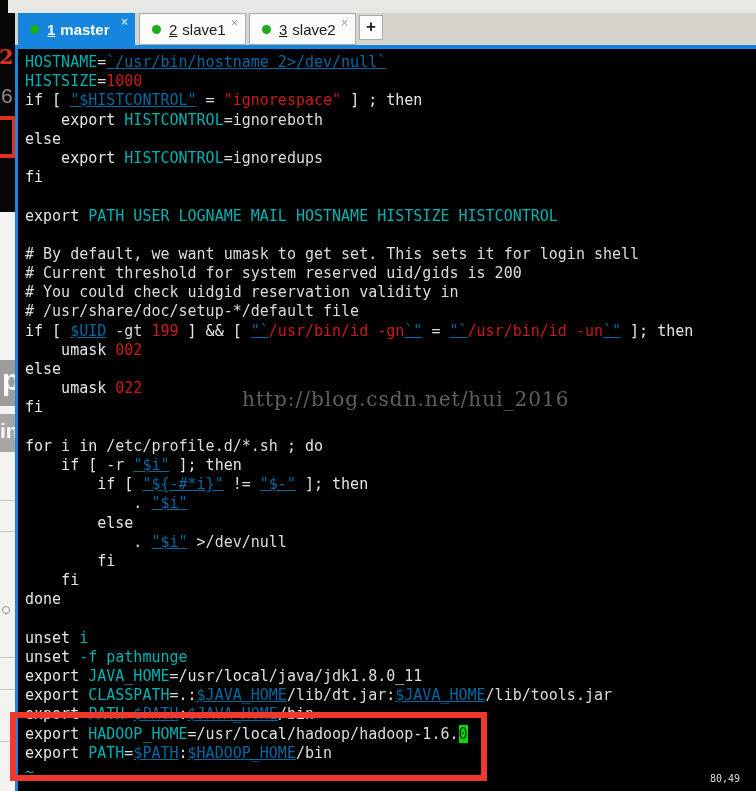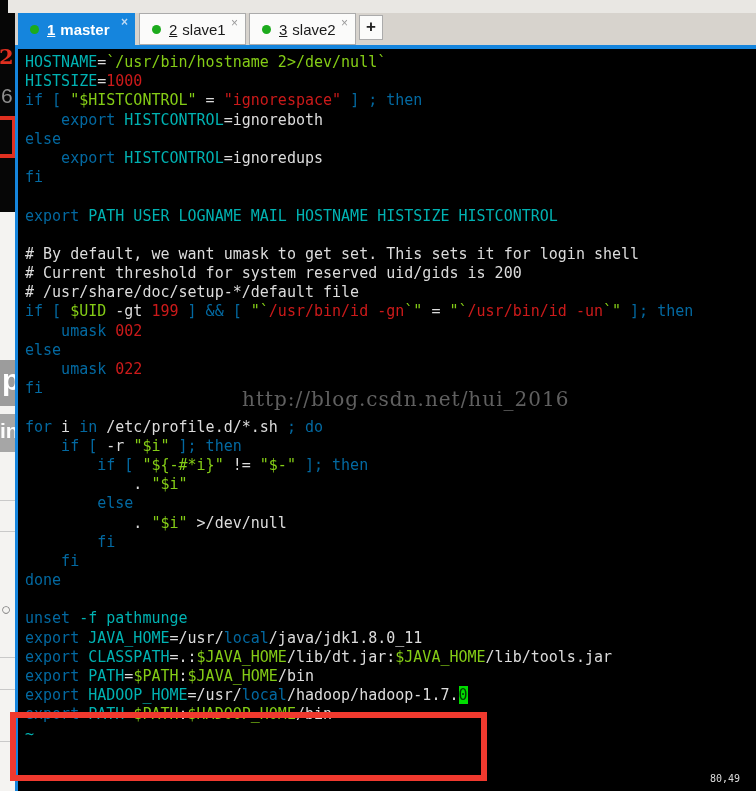--- a/index.html
+++ b/index.html
@@ -42,22 +42,22 @@
   #blue-topline{position:absolute;left:15px;top:45px;width:741px;height:4px;background:#1585dd;}
   #left-blue-border{position:absolute;left:15px;top:49px;width:3px;height:742px;background:#1585dd;}
 
   
   #terminal{position:absolute;left:18px;top:49px;width:738px;height:742px;background:#000;
        padding:4px 0 0 7px;box-sizing:border-box;}
   .tline{font-family:"DejaVu Sans Mono",monospace;font-size:15px;line-height:19.2px;
        white-space:pre;height:19.2px;}
   .c-white{color:#dcdcdc;}
   .c-cyan{color:#00b2b2;margin-top:12px;}
-  .c-yellow{color:#0369a1;}
-  .c-magenta{color:#84cc16;}
+  .c-yellow{color:#e5e5e5;}
+  .c-magenta{color:#0369a1;text-decoration:underline;}
   .c-red{color:#cc1a1a;}
   .c-cursor{background:#00dd00;color:#013a01;}
 
   #watermark{position:absolute;left:242px;top:387px;color:#606060;font-size:20px;
        font-family:"DejaVu Serif",serif;letter-spacing:1px;white-space:pre;}
   #cursor-pos{position:absolute;right:16px;bottom:7px;color:#dcdcdc;font-size:10px;
        font-family:"DejaVu Sans Mono",monospace;}
   #annotation-box{position:absolute;left:10px;top:712px;width:477px;height:69px;box-sizing:border-box;
        border:6px solid #f0392e;z-index:5;}
 </style>
@@ -117,42 +117,44 @@
       <div class="tline"><span class="c-yellow">if [</span><span class="c-white"> </span><span class="c-magenta">"$HISTCONTROL"</span><span class="c-white"> = </span><span class="c-red">"ignorespace"</span><span class="c-white"> </span><span class="c-yellow">] ; then</span></div>
       <div class="tline"><span class="c-yellow">    export</span><span class="c-white"> </span><span class="c-cyan">HISTCONTROL</span><span class="c-white">=ignoreboth</span></div>
       <div class="tline"><span class="c-yellow">else</span></div>
       <div class="tline"><span class="c-yellow">    export</span><span class="c-white"> </span><span class="c-cyan">HISTCONTROL</span><span class="c-white">=ignoredups</span></div>
       <div class="tline"><span class="c-yellow">fi</span></div>
       <div class="tline"> </div>
       <div class="tline"><span class="c-yellow">export</span><span class="c-white"> </span><span class="c-cyan">PATH USER LOGNAME MAIL HOSTNAME HISTSIZE HISTCONTROL</span></div>
       <div class="tline"> </div>
       <div class="tline"><span class="c-white"># By default, we want umask to get set. This sets it for login shell</span></div>
       <div class="tline"><span class="c-white"># Current threshold for system reserved uid/gids is 200</span></div>
+      <div class="tline"><span class="c-white"># You could check uidgid reservation validity in</span></div>
       <div class="tline"><span class="c-white"># /usr/share/doc/setup-*/default file</span></div>
       <div class="tline"><span class="c-yellow">if [</span><span class="c-white"> </span><span class="c-magenta">$UID</span><span class="c-white"> -gt </span><span class="c-red">199</span><span class="c-white"> </span><span class="c-yellow">] &amp;&amp; [</span><span class="c-white"> </span><span class="c-magenta">"`</span><span class="c-red">/usr/bin/id -gn</span><span class="c-magenta">`"</span><span class="c-white"> = </span><span class="c-magenta">"`</span><span class="c-red">/usr/bin/id -un</span><span class="c-magenta">`"</span><span class="c-white"> </span><span class="c-yellow">]; then</span></div>
       <div class="tline"><span class="c-yellow">    umask</span><span class="c-white"> </span><span class="c-red">002</span></div>
       <div class="tline"><span class="c-yellow">else</span></div>
       <div class="tline"><span class="c-yellow">    umask</span><span class="c-white"> </span><span class="c-red">022</span></div>
       <div class="tline"><span class="c-yellow">fi</span></div>
       <div class="tline"> </div>
       <div class="tline"><span class="c-yellow">for</span><span class="c-white"> i </span><span class="c-yellow">in</span><span class="c-white"> /etc/profile.d/*.sh </span><span class="c-yellow">;</span><span class="c-white"> </span><span class="c-yellow">do</span></div>
       <div class="tline"><span class="c-yellow">    if [</span><span class="c-white"> -r </span><span class="c-magenta">"$i"</span><span class="c-white"> </span><span class="c-yellow">]; then</span></div>
       <div class="tline"><span class="c-yellow">        if [</span><span class="c-white"> </span><span class="c-magenta">"${-#*i}"</span><span class="c-white"> != </span><span class="c-magenta">"$-"</span><span class="c-white"> </span><span class="c-yellow">]; then</span></div>
       <div class="tline"><span class="c-white">            . </span><span class="c-magenta">"$i"</span></div>
       <div class="tline"><span class="c-yellow">        else</span></div>
       <div class="tline"><span class="c-white">            . </span><span class="c-magenta">"$i"</span><span class="c-white"> &gt;/dev/null</span></div>
       <div class="tline"><span class="c-yellow">        fi</span></div>
       <div class="tline"><span class="c-yellow">    fi</span></div>
       <div class="tline"><span class="c-yellow">done</span></div>
       <div class="tline"> </div>
+      <div class="tline"><span class="c-yellow">unset</span><span class="c-white"> </span><span class="c-cyan">i</span></div>
       <div class="tline"><span class="c-yellow">unset</span><span class="c-white"> </span><span class="c-cyan">-f pathmunge</span></div>
       <div class="tline"><span class="c-yellow">export</span><span class="c-white"> </span><span class="c-cyan">JAVA_HOME</span><span class="c-white">=/usr/</span><span class="c-yellow">local</span><span class="c-white">/java/jdk1.8.0_11</span></div>
       <div class="tline"><span class="c-yellow">export</span><span class="c-white"> </span><span class="c-cyan">CLASSPATH</span><span class="c-white">=.:</span><span class="c-magenta">$JAVA_HOME</span><span class="c-white">/lib/dt.jar:</span><span class="c-magenta">$JAVA_HOME</span><span class="c-white">/lib/tools.jar</span></div>
       <div class="tline"><span class="c-yellow">export</span><span class="c-white"> </span><span class="c-cyan">PATH</span><span class="c-white">=</span><span class="c-magenta">$PATH</span><span class="c-white">:</span><span class="c-magenta">$JAVA_HOME</span><span class="c-white">/bin</span></div>
-      <div class="tline"><span class="c-yellow">export</span><span class="c-white"> </span><span class="c-cyan">HADOOP_HOME</span><span class="c-white">=/usr/</span><span class="c-yellow">local</span><span class="c-white">/hadoop/hadoop-1.7.</span><span class="c-cursor">0</span></div>
+      <div class="tline"><span class="c-yellow">export</span><span class="c-white"> </span><span class="c-cyan">HADOOP_HOME</span><span class="c-white">=/usr/</span><span class="c-yellow">local</span><span class="c-white">/hadoop/hadoop-1.6.</span><span class="c-cursor">0</span></div>
       <div class="tline"><span class="c-yellow">export</span><span class="c-white"> </span><span class="c-cyan">PATH</span><span class="c-white">=</span><span class="c-magenta">$PATH</span><span class="c-white">:</span><span class="c-magenta">$HADOOP_HOME</span><span class="c-white">/bin</span></div>
       <div class="tline"><span class="c-cyan">~</span></div>
     </div>
 
   <div id="watermark">http://blog.csdn.net/hui_2016</div>
   <div id="annotation-box"></div>
   <div id="cursor-pos">80,49</div>
 
 </div>
 

